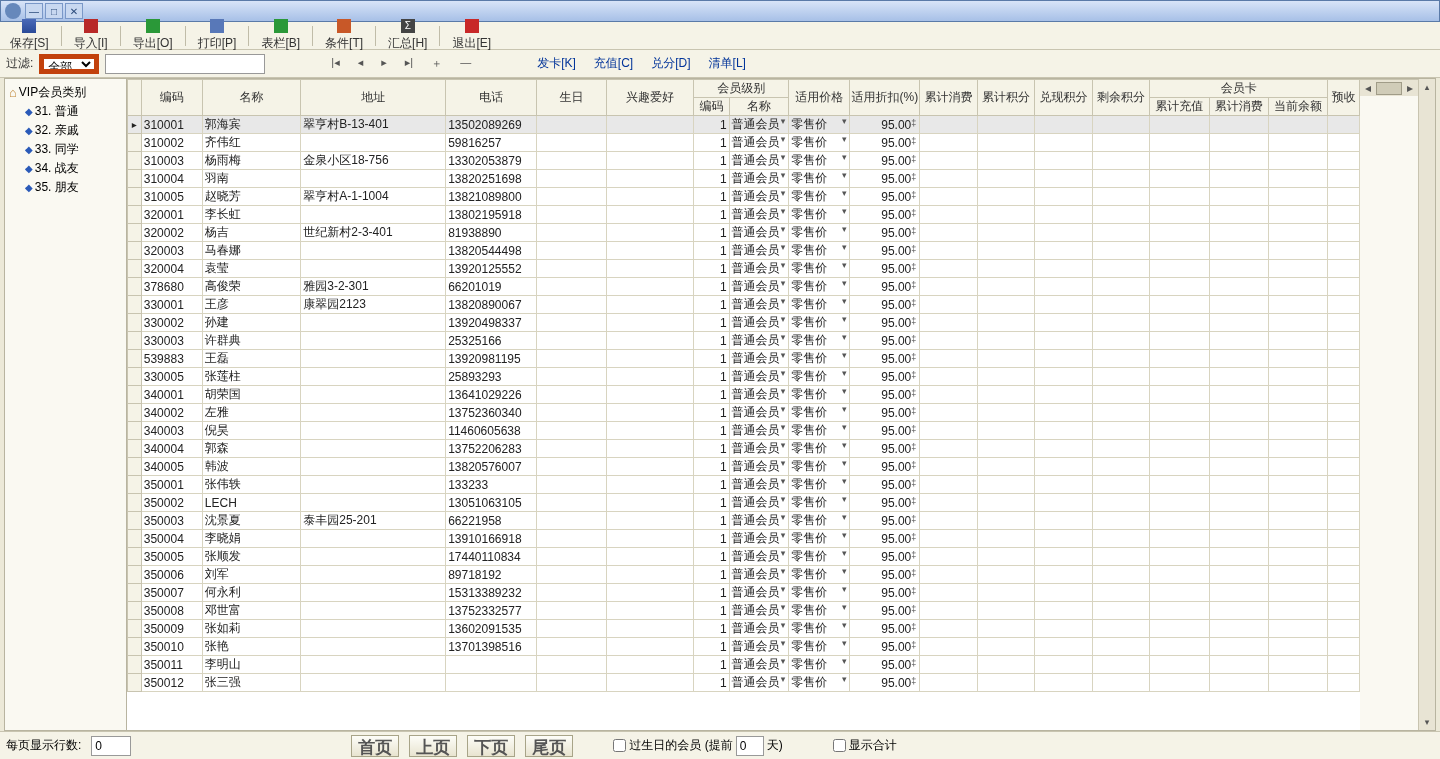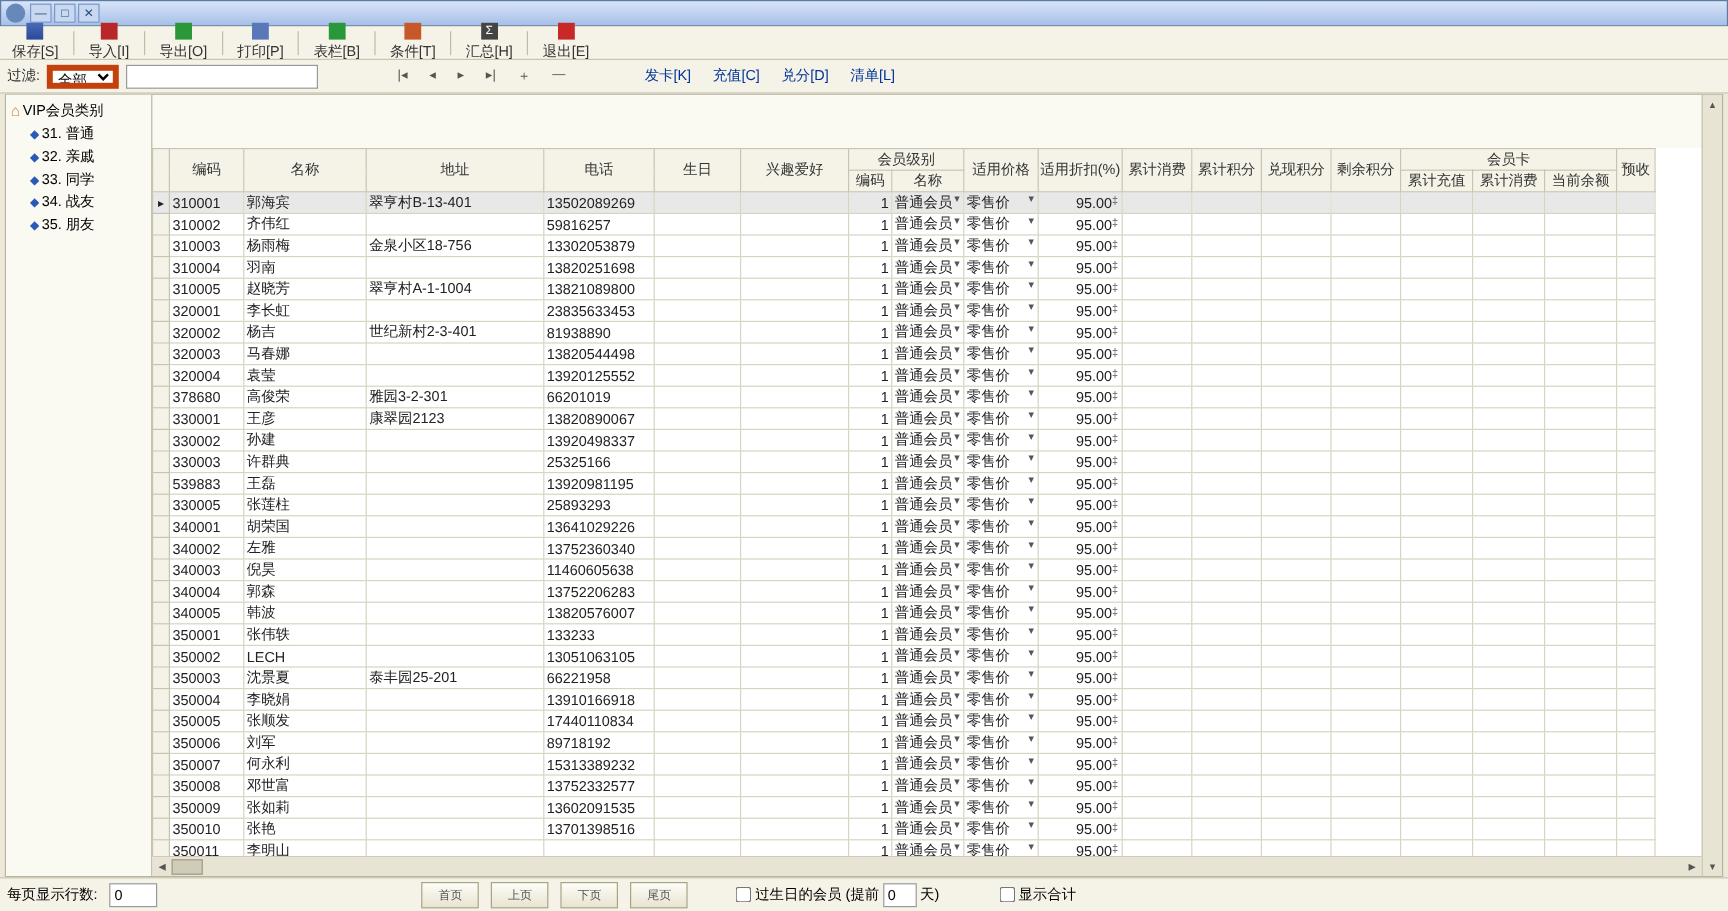--- a/index.html
+++ b/index.html
@@ -32,40 +32,40 @@
 .main { display:flex; height: calc(759px - 22px - 28px - 28px - 28px); border:1px solid #b8b4a0; margin:0 4px; background:#faf9f2; }
 
 
 .tree { width:122px; border-right:1px solid #b8b4a0; background:#faf9f2; padding:4px 2px; }
 .tree-root { display:flex; align-items:center; gap:2px; cursor:pointer; padding:1px 2px; }
 .tree-root .ico { color:#c08838; font-size:13px; }
 .tree-item { display:flex; align-items:center; gap:2px; cursor:pointer; padding:1px 2px 1px 18px; }
 .tree-item .di { color:#2a5ab8; font-size:10px; }
 
 
-.gridwrap { flex:1; display:flex; flex-direction:column; overflow:hidden;margin-top:44px; }
+.gridwrap { flex:1; display:flex; flex-direction:row; overflow:hidden; }
 .grid { flex:1; overflow:auto; background:#fff; }
 table { border-collapse:collapse; table-layout:fixed; }
 th { background:#f5f3e7; border:1px solid #c8c4b0; height:17px; font-weight:normal; color:#333; text-align:center; white-space:nowrap; overflow:hidden; }
 td { border:1px solid #d8d4c0; height:15px; padding:0 2px; white-space:nowrap; overflow:hidden; color:#222; background:#fff; }
 tr.sel td { background:#e8e8e8; }
 .rowhdr { width:14px; background:#f5f3e7; border:1px solid #c8c4b0; text-align:center; font-size:10px; }
 .num { text-align:right; }
 .dd::after { content:"▾"; float:right; color:#555; font-size:9px; margin-right:1px; }
 .sp::after { content:"‡"; float:right; color:#555; font-size:9px; margin-right:1px; }
 .hscroll { height:17px; background:#e8e4d4; border-top:1px solid #c8c4b0; display:flex; align-items:center; }
 .hscroll .arr { width:16px; text-align:center; color:#555; cursor:pointer; }
 .hscroll .thumb { width:26px; height:13px; background:#d0ccb8; border:1px solid #a09c88; }
 .vsb { width:17px; background:#e8e4d4; display:flex; flex-direction:column; align-items:center; border-left:1px solid #c8c4b0; }
 .vsb .arr { height:16px; line-height:16px; color:#555; cursor:pointer; font-size:9px; }
 
 
 .bottom { height:28px; background:#f5f3e7; border-top:1px solid #c8c4b0; display:flex; align-items:center; padding:0 6px; gap:10px; }
 .bottom input[type=text]{ width:40px; height:20px; border:1px solid #999; padding:0 3px; }
-.pgbtn { width:48px; height:22px; background:linear-gradient(#fdfdf8,#e8e4d0); border:1px solid #a8a488; cursor:pointer; font-size:10px; color:#555; }
+.pgbtn { width:48px; height:22px; background:linear-gradient(#fdfdf8,#e8e4d0); border:1px solid #a8a488; cursor:pointer; font-size:17px; color:#555;font-weight:bold; }
 .chk { display:flex; align-items:center; gap:3px; }
 .chk input { width:13px; height:13px; }
 
 
 .ic-save{background:linear-gradient(#4a6ab8,#2a4a98);} 
 .ic-import{background:#b82828;}
 .ic-export{background:#2a9838;}
 .ic-print{background:#5878b8;}
 .ic-cols{background:#2a9838;}
 .ic-cond{background:#c85828;}
@@ -310,21 +310,21 @@
               <td></td>
               <td></td>
               <td></td>
               <td></td>
             </tr>
             <tr>
               <td class="rowhdr"></td>
               <td>320001</td>
               <td>李长虹</td>
               <td></td>
-              <td>23835633453</td>
+              <td>13802195918</td>
               <td></td>
               <td></td>
               <td class="num">1</td>
               <td class="dd">普通会员</td>
               <td class="dd">零售价</td>
               <td class="num sp">95.00</td>
               <td></td>
               <td></td>
               <td></td>
               <td></td>

